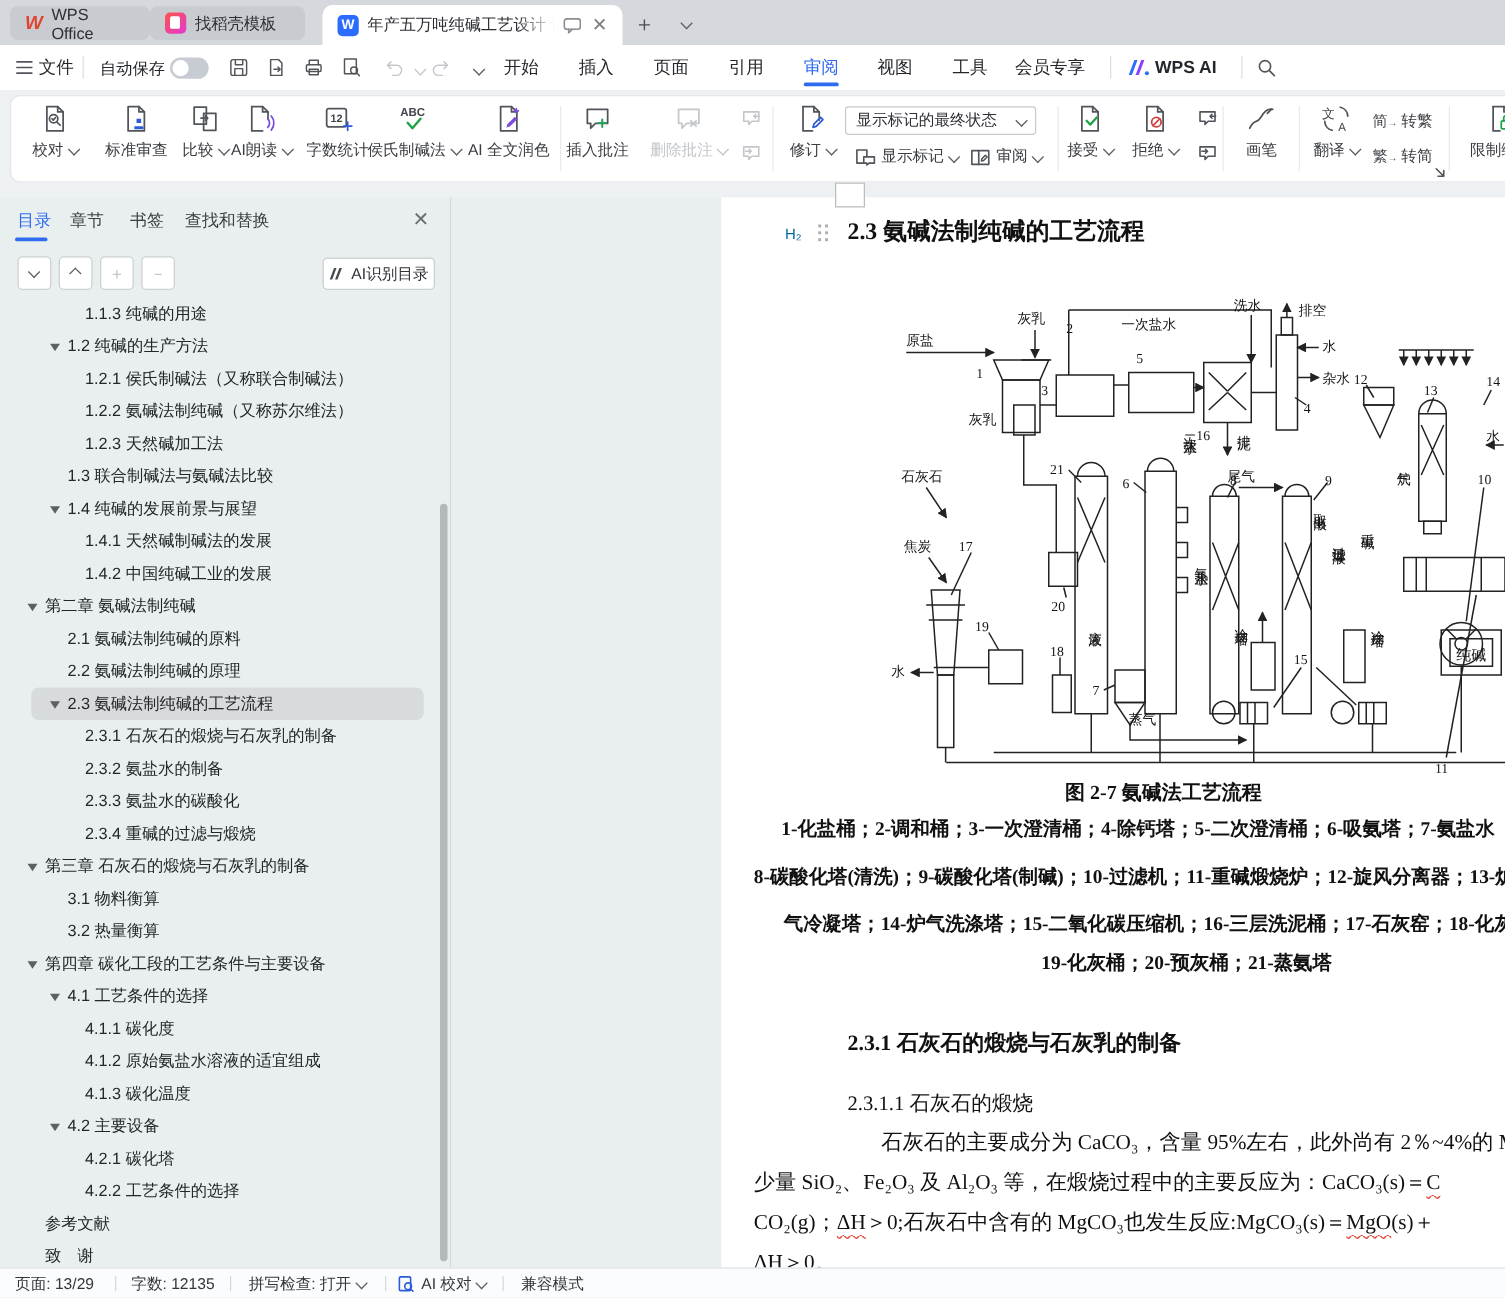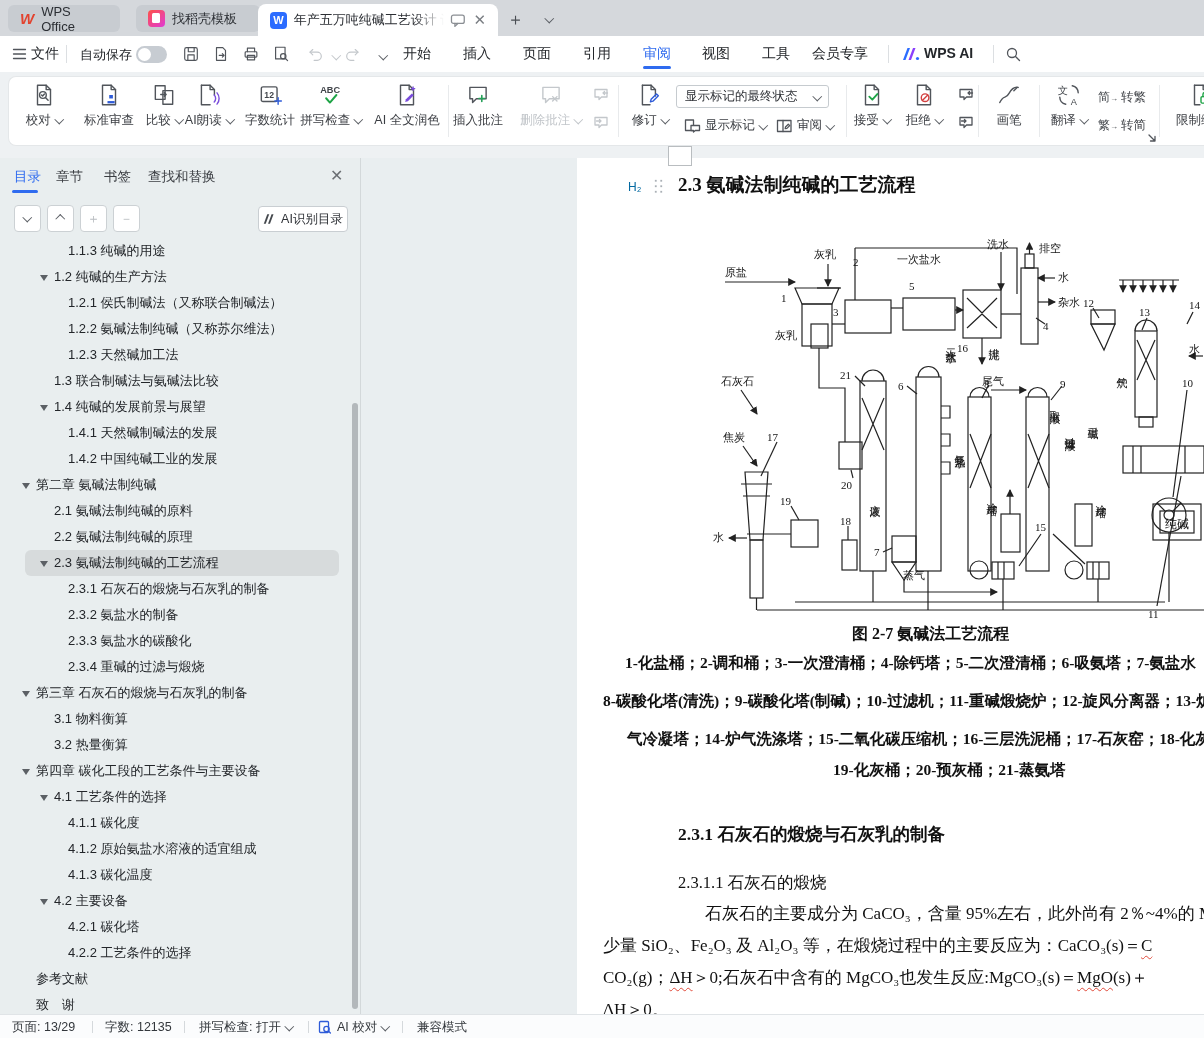--- a/index.html
+++ b/index.html
@@ -87,21 +87,21 @@
 </head>
 <body>
 
 <div id="app">
 
   <div class="tabbar">
     <div class="tab" style="left:8px;width:112px;">
       <span class="wlogo">W</span>
       <span>WPS Office</span>
     </div>
-    <div class="tab" style="left:136px;width:124px;">
+    <div class="tab" style="left:120px;width:124px;">
       <span class="docer-ico"></span>
       <span>找稻壳模板</span>
     </div>
     <div class="tab active" style="left:258px;width:240px;">
       <span class="wdoc-ico">W</span>
       <span class="doc-title">年产五万吨纯碱工艺设计 计算</span>
       <svg width="16" height="14" viewBox="0 0 16 14" class="ic" style="stroke:#8a8e93;margin-left:6px;">
           <rect x="1.5" y="2" width="13" height="8.5" rx="2"></rect>
           <path d="M5 10.5v3l3-3"></path>
         </svg>
@@ -215,21 +215,21 @@
             <text x="6.8" y="14.6" font-size="8" font-weight="bold" fill="#41454a" stroke="none">12</text>
             <path d="M19.5 14.5v6M16.5 17.5h6" stroke="#2e5bd8"></path>
           </svg>
         <div class="rl"><span>字数统计</span></div>
       </div>
       <div class="rb" style="left:282px;">
         <svg width="26" height="26" viewBox="0 0 24 24" class="ic">
             <text x="2" y="10" font-size="8.5" font-weight="bold" fill="#41454a" stroke="none">ABC</text>
             <path d="m7.5 15 3.5 4 6-7" stroke="#1ea446" stroke-width="1.8"></path>
           </svg>
-        <div class="rl"><span>拼写检查</span><i class="chev"></i></div>
+        <div class="rl"><span>侯氏制碱法</span><i class="chev"></i></div>
       </div>
       <div class="rb" style="left:348px;width:100px;">
         <svg class="ic" width="26" height="26" viewBox="0 0 24 24">
             <path d="M6 3h8l4 4v14H6z"></path>
             <path d="M14 3v4h4"></path>
             <path d="m11 16 5.5-5.5 1.8 1.8-5.5 5.5-2.5.7z" fill="#7a4ddb" stroke="none"></path>
             <path d="M17.6 4.6v3M16.1 6.1h3" stroke="#7a4ddb"></path>
           </svg>
         <div class="rl"><span>AI 全文润色</span></div>
       </div>

